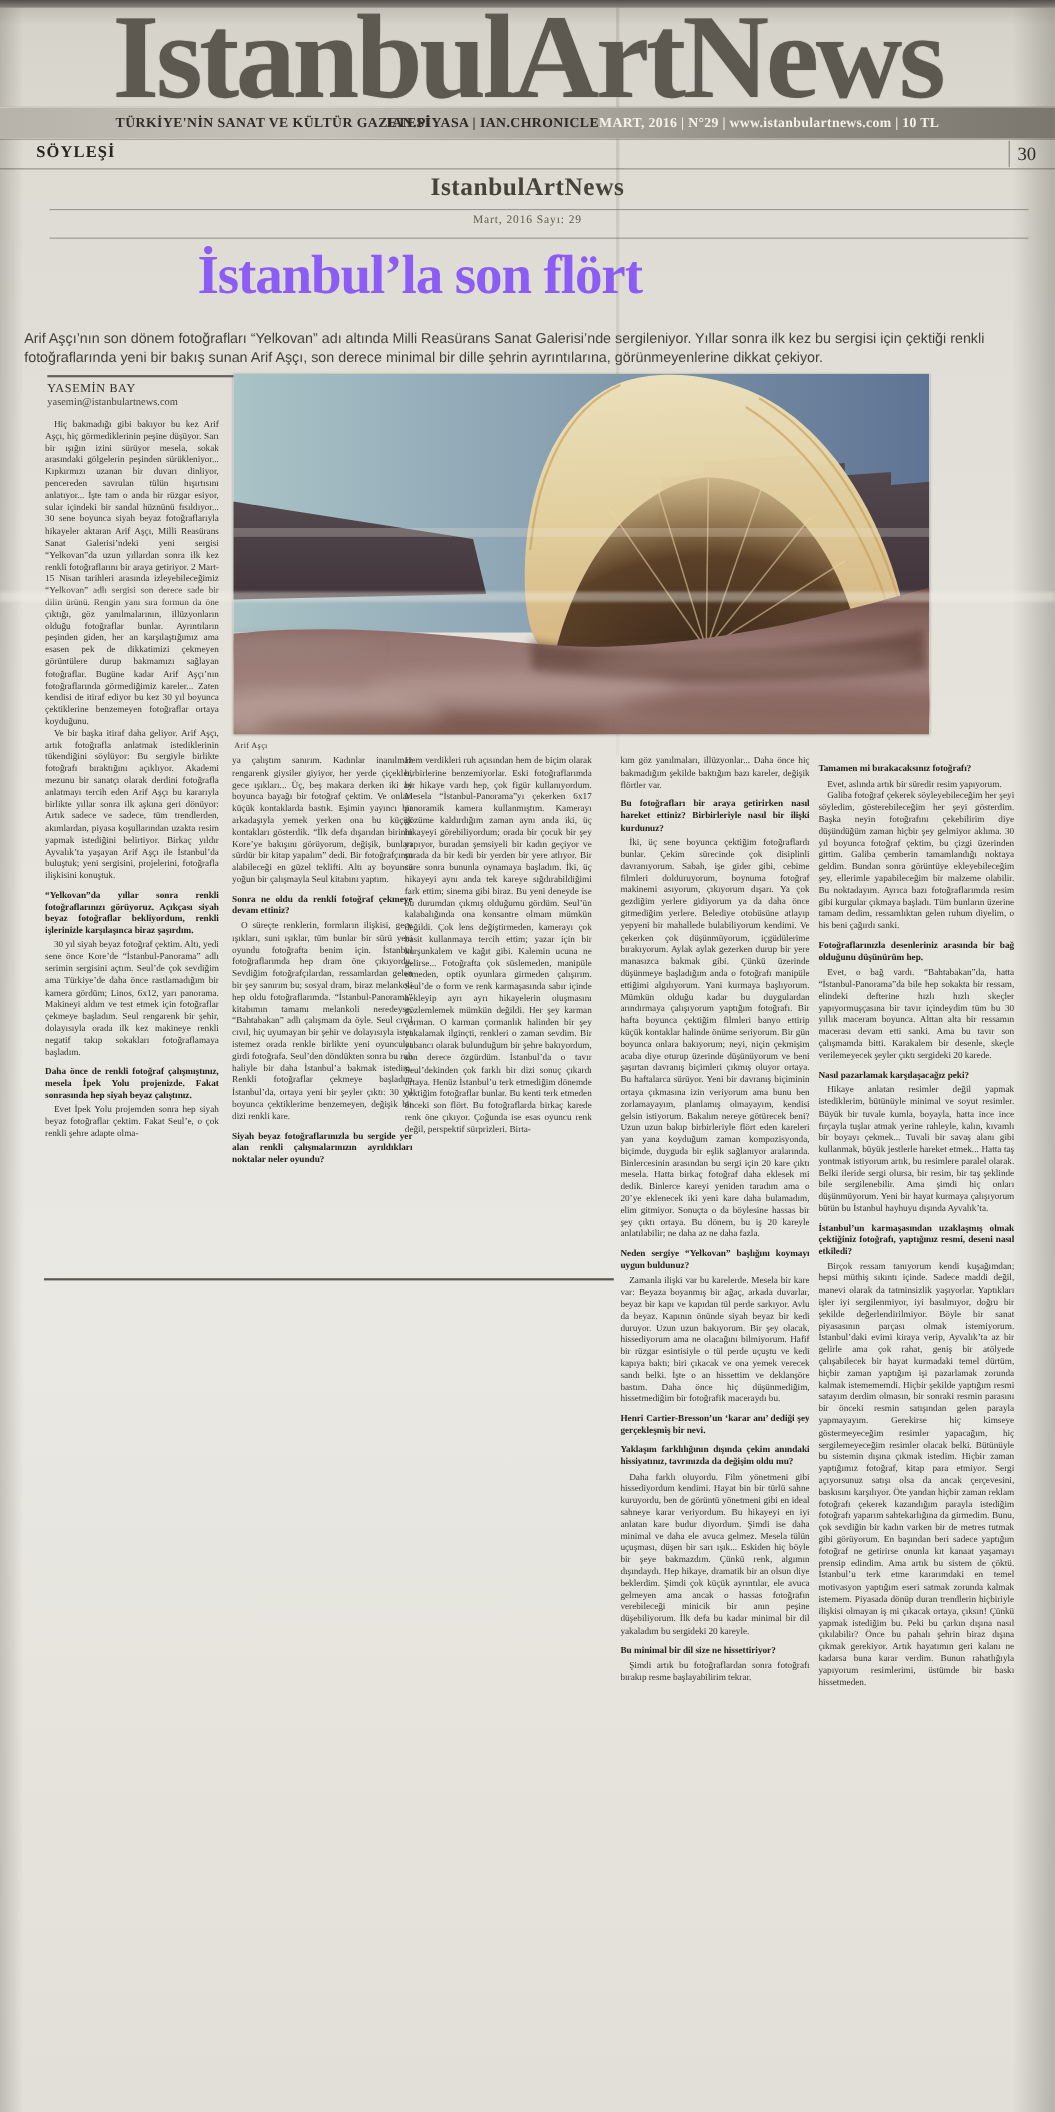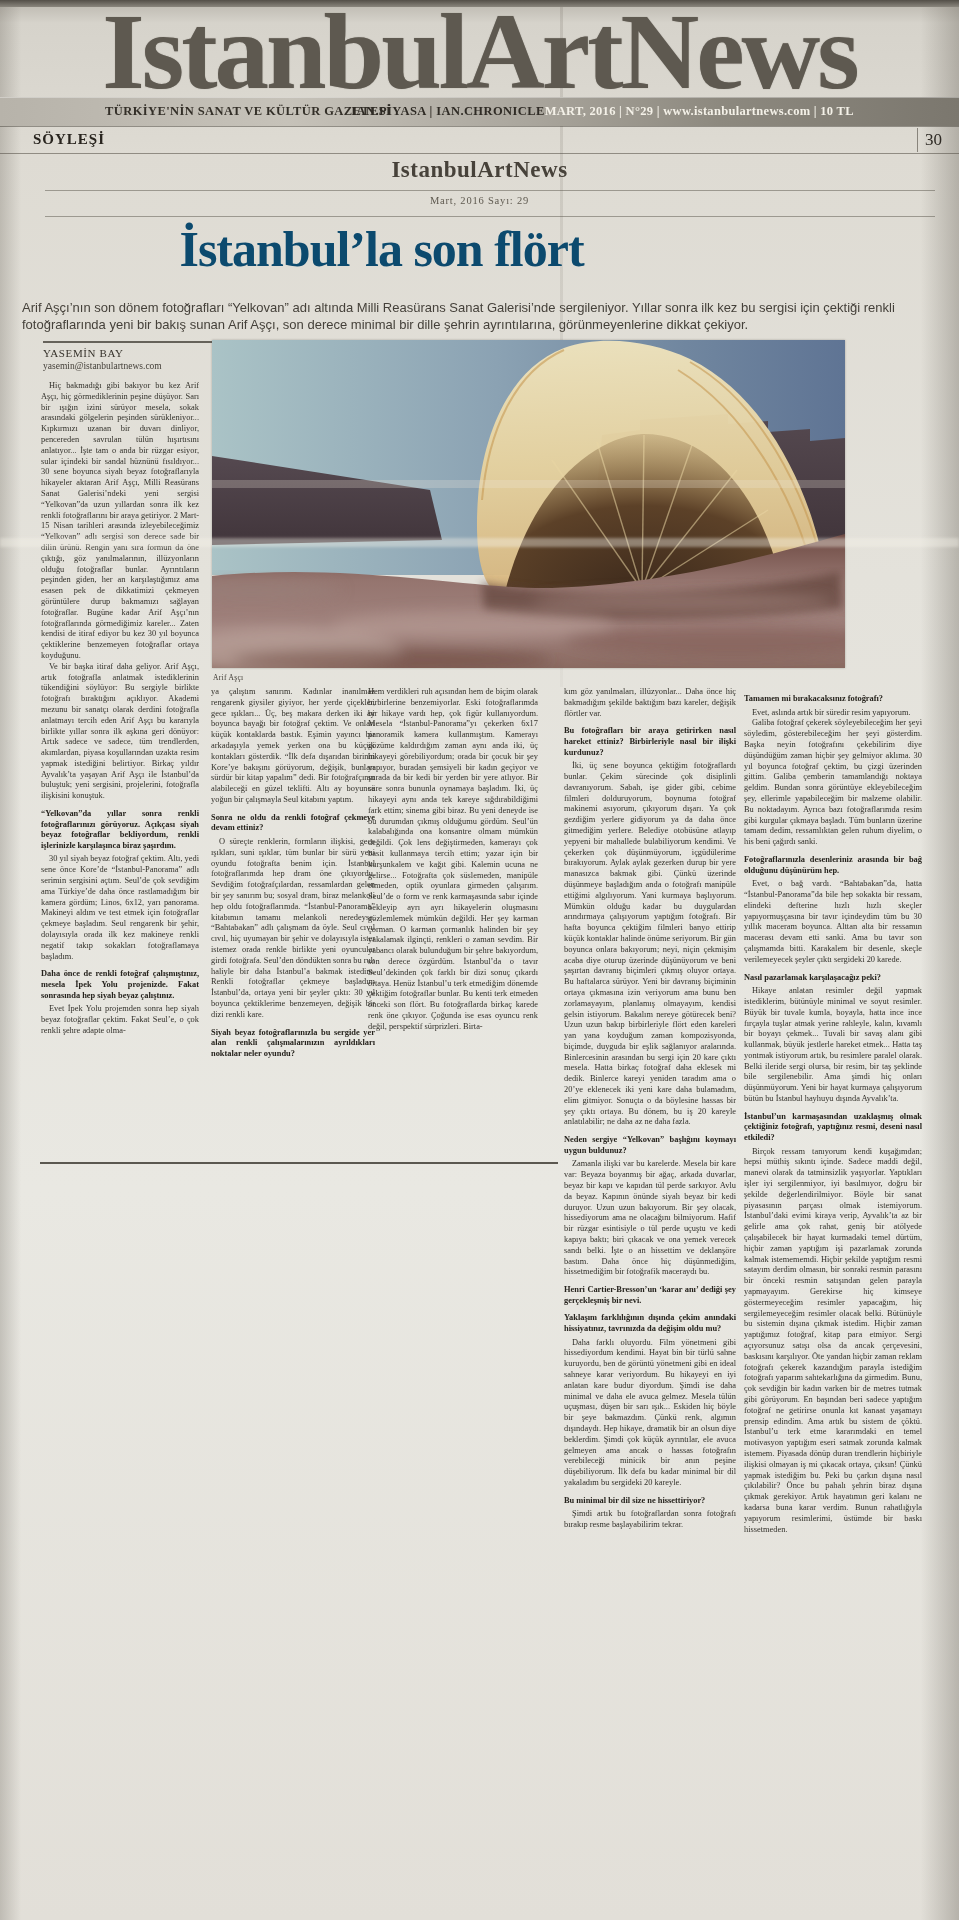--- a/index.html
+++ b/index.html
@@ -30,21 +30,21 @@
   .kicker{left:33px;top:131px;font-weight:bold;font-size:15px;letter-spacing:1px;color:#29251f;}
   .kicker-rule{left:0;top:153px;width:959px;height:1px;background:rgba(80,75,66,.55);}
   .pageno{left:925px;top:130px;font-size:17px;color:#2e2a24;}
   .pageno-tick{left:917px;top:128px;width:1px;height:24px;background:rgba(80,75,66,.6);}
 
   .inner-title{left:0;top:157px;width:959px;text-align:center;font-weight:bold;font-size:23px;letter-spacing:.5px;color:#47423a;}
   .rule-a{left:45px;top:190px;width:890px;height:1px;background:rgba(90,85,75,.5);}
   .dateline{left:0;top:195px;width:959px;text-align:center;font-size:10.5px;letter-spacing:.8px;color:#5f5a50;}
   .rule-b{left:45px;top:216px;width:890px;height:1px;background:rgba(90,85,75,.5);}
 
-  .headline{left:0;top:220px;width:763px;text-align:center;font-weight:bold;font-size:50px;letter-spacing:-1px;color:#0c4a6e;}
+  .headline{left:0;top:220px;width:763px;text-align:center;font-weight:bold;font-size:50px;letter-spacing:-1px;color:#8b5cf6;}
   .deck{left:22px;top:300px;width:915px;text-align:left;
     font-family:"Liberation Sans",sans-serif;font-size:13px;line-height:16.5px;color:#45413a;}
 
   .byline-rule{left:43px;top:341px;width:282px;height:2px;background:rgba(60,56,48,.75);}
   .byline{left:43px;top:347px;font-size:11px;letter-spacing:.6px;color:#36322b;}
   .byline-mail{left:43px;top:361px;font-size:9.5px;color:#45413a;}
 
   .photo{left:212px;top:340px;width:633px;height:328px;overflow:hidden;box-shadow:0 0 2px rgba(60,55,48,.35);}
   .caption{left:213px;top:673px;font-size:7.5px;letter-spacing:.3px;color:#3a362f;}
 

